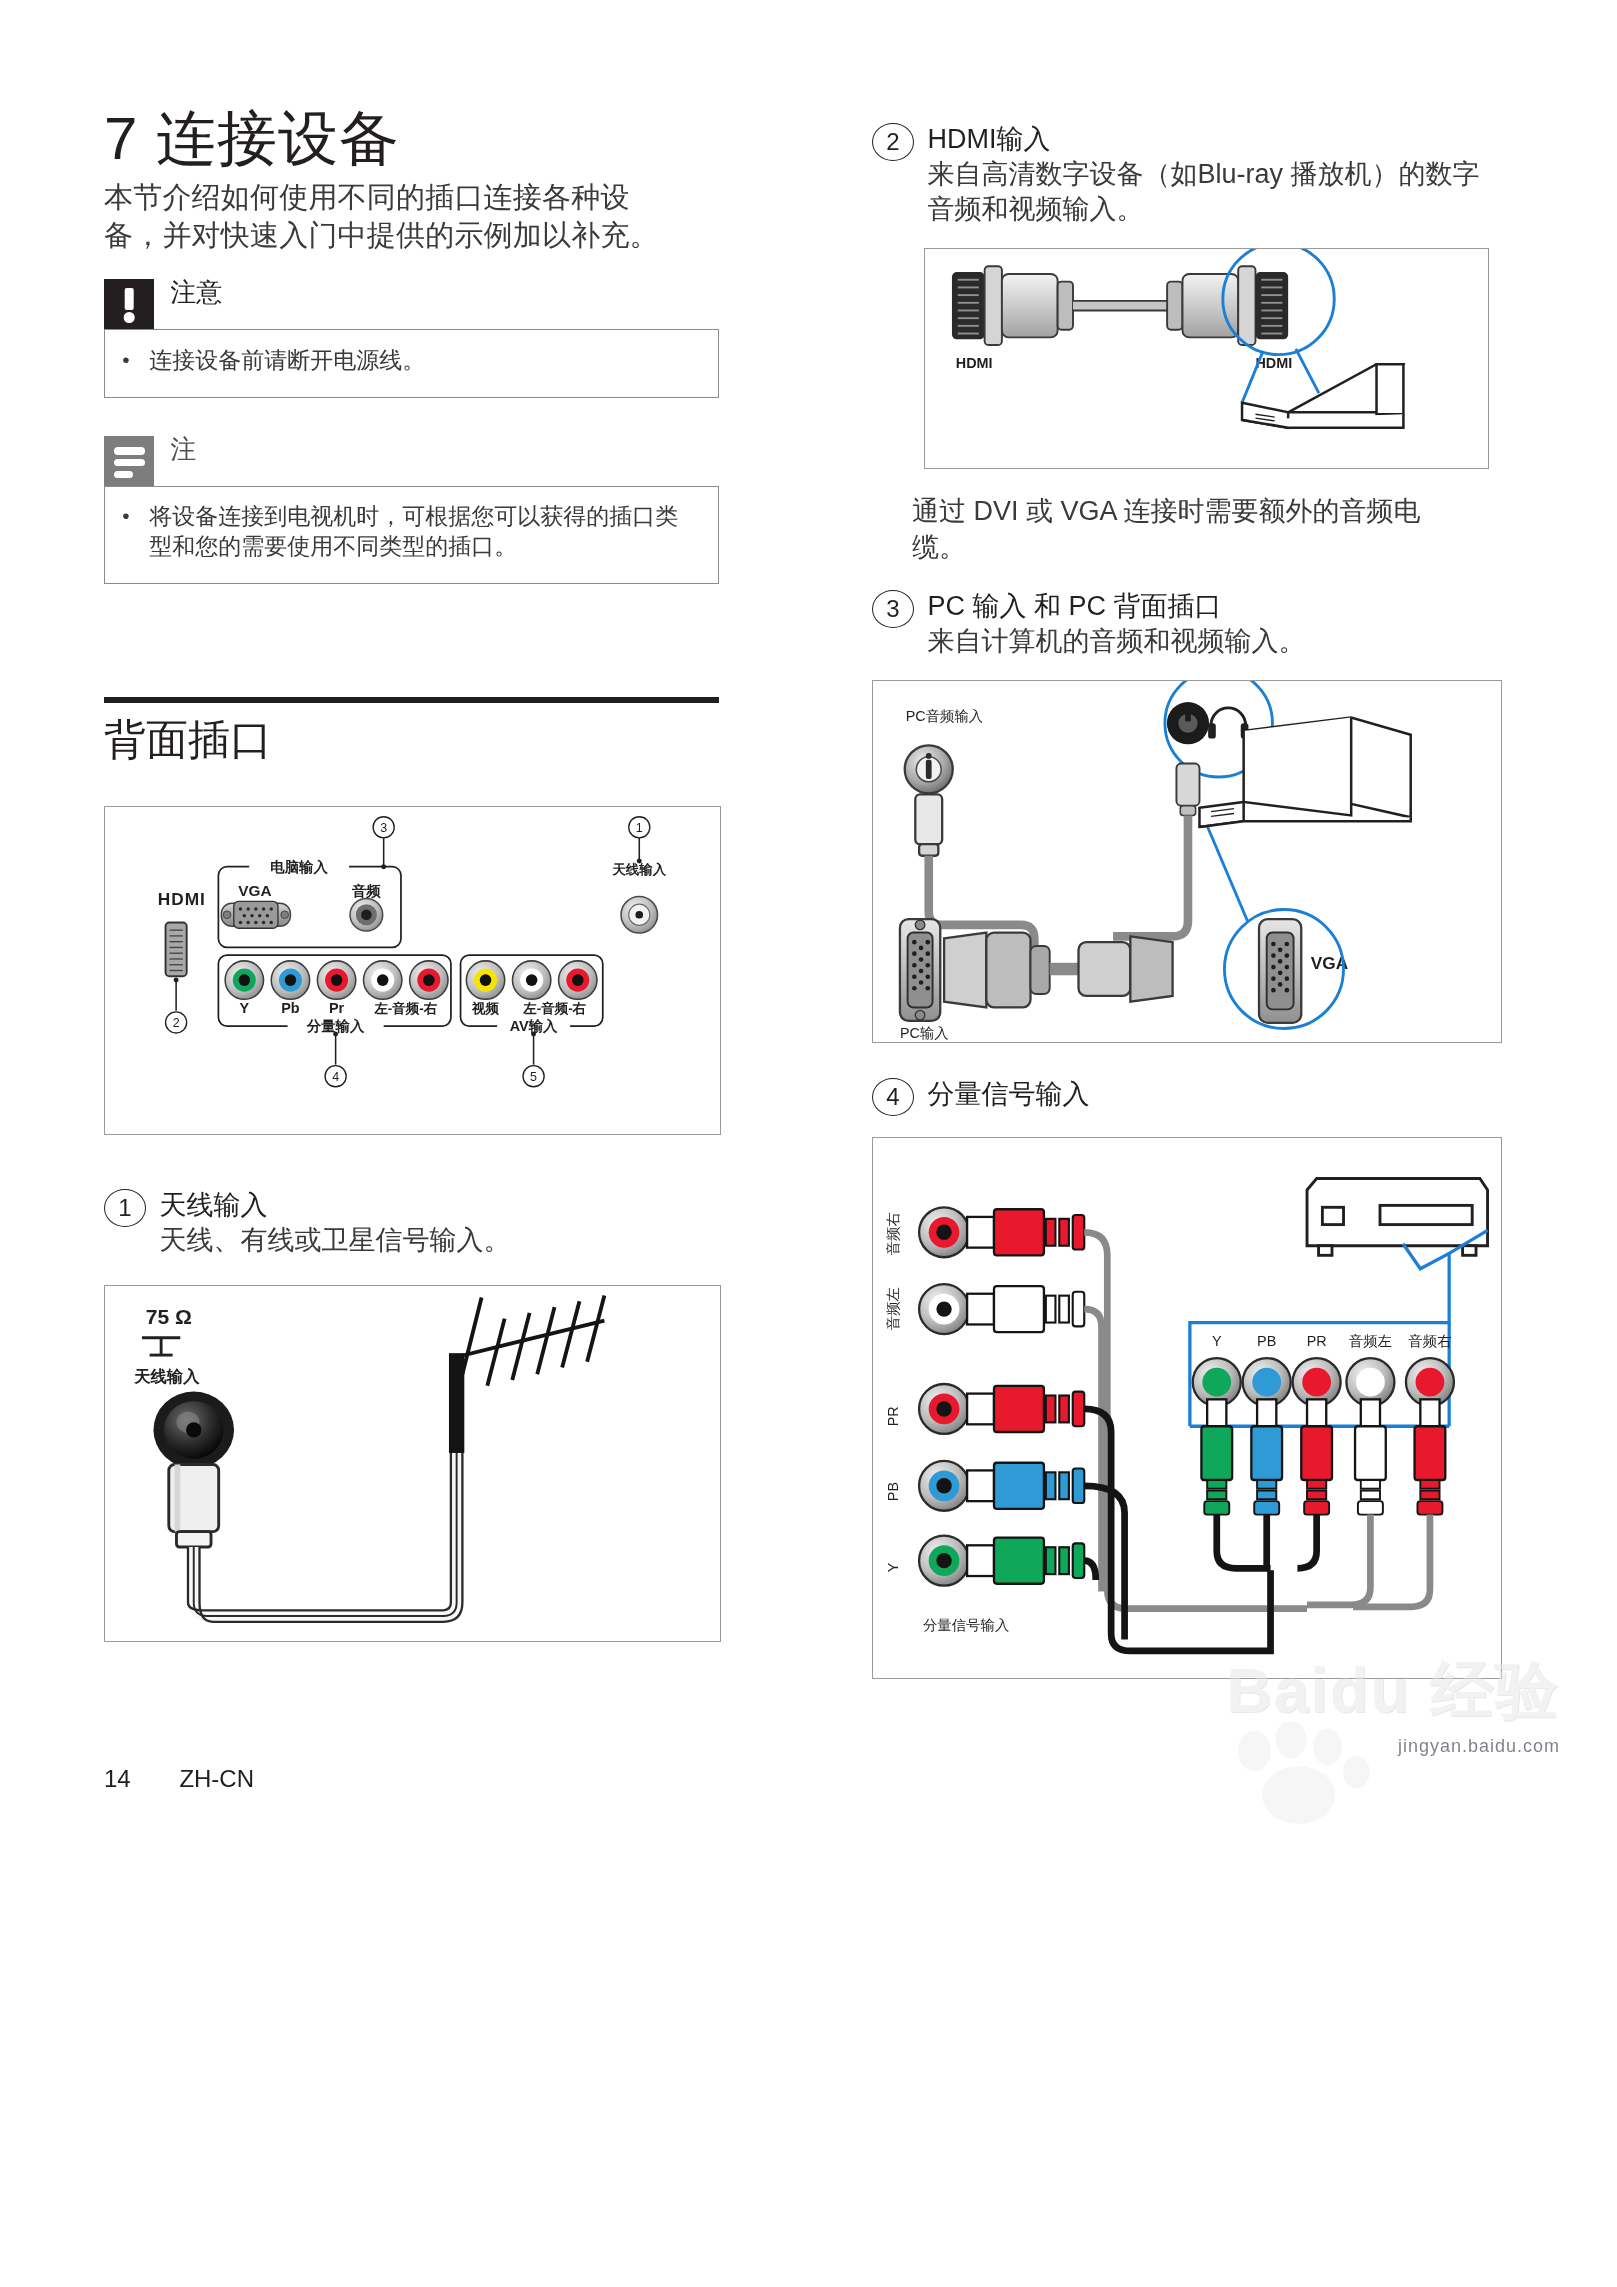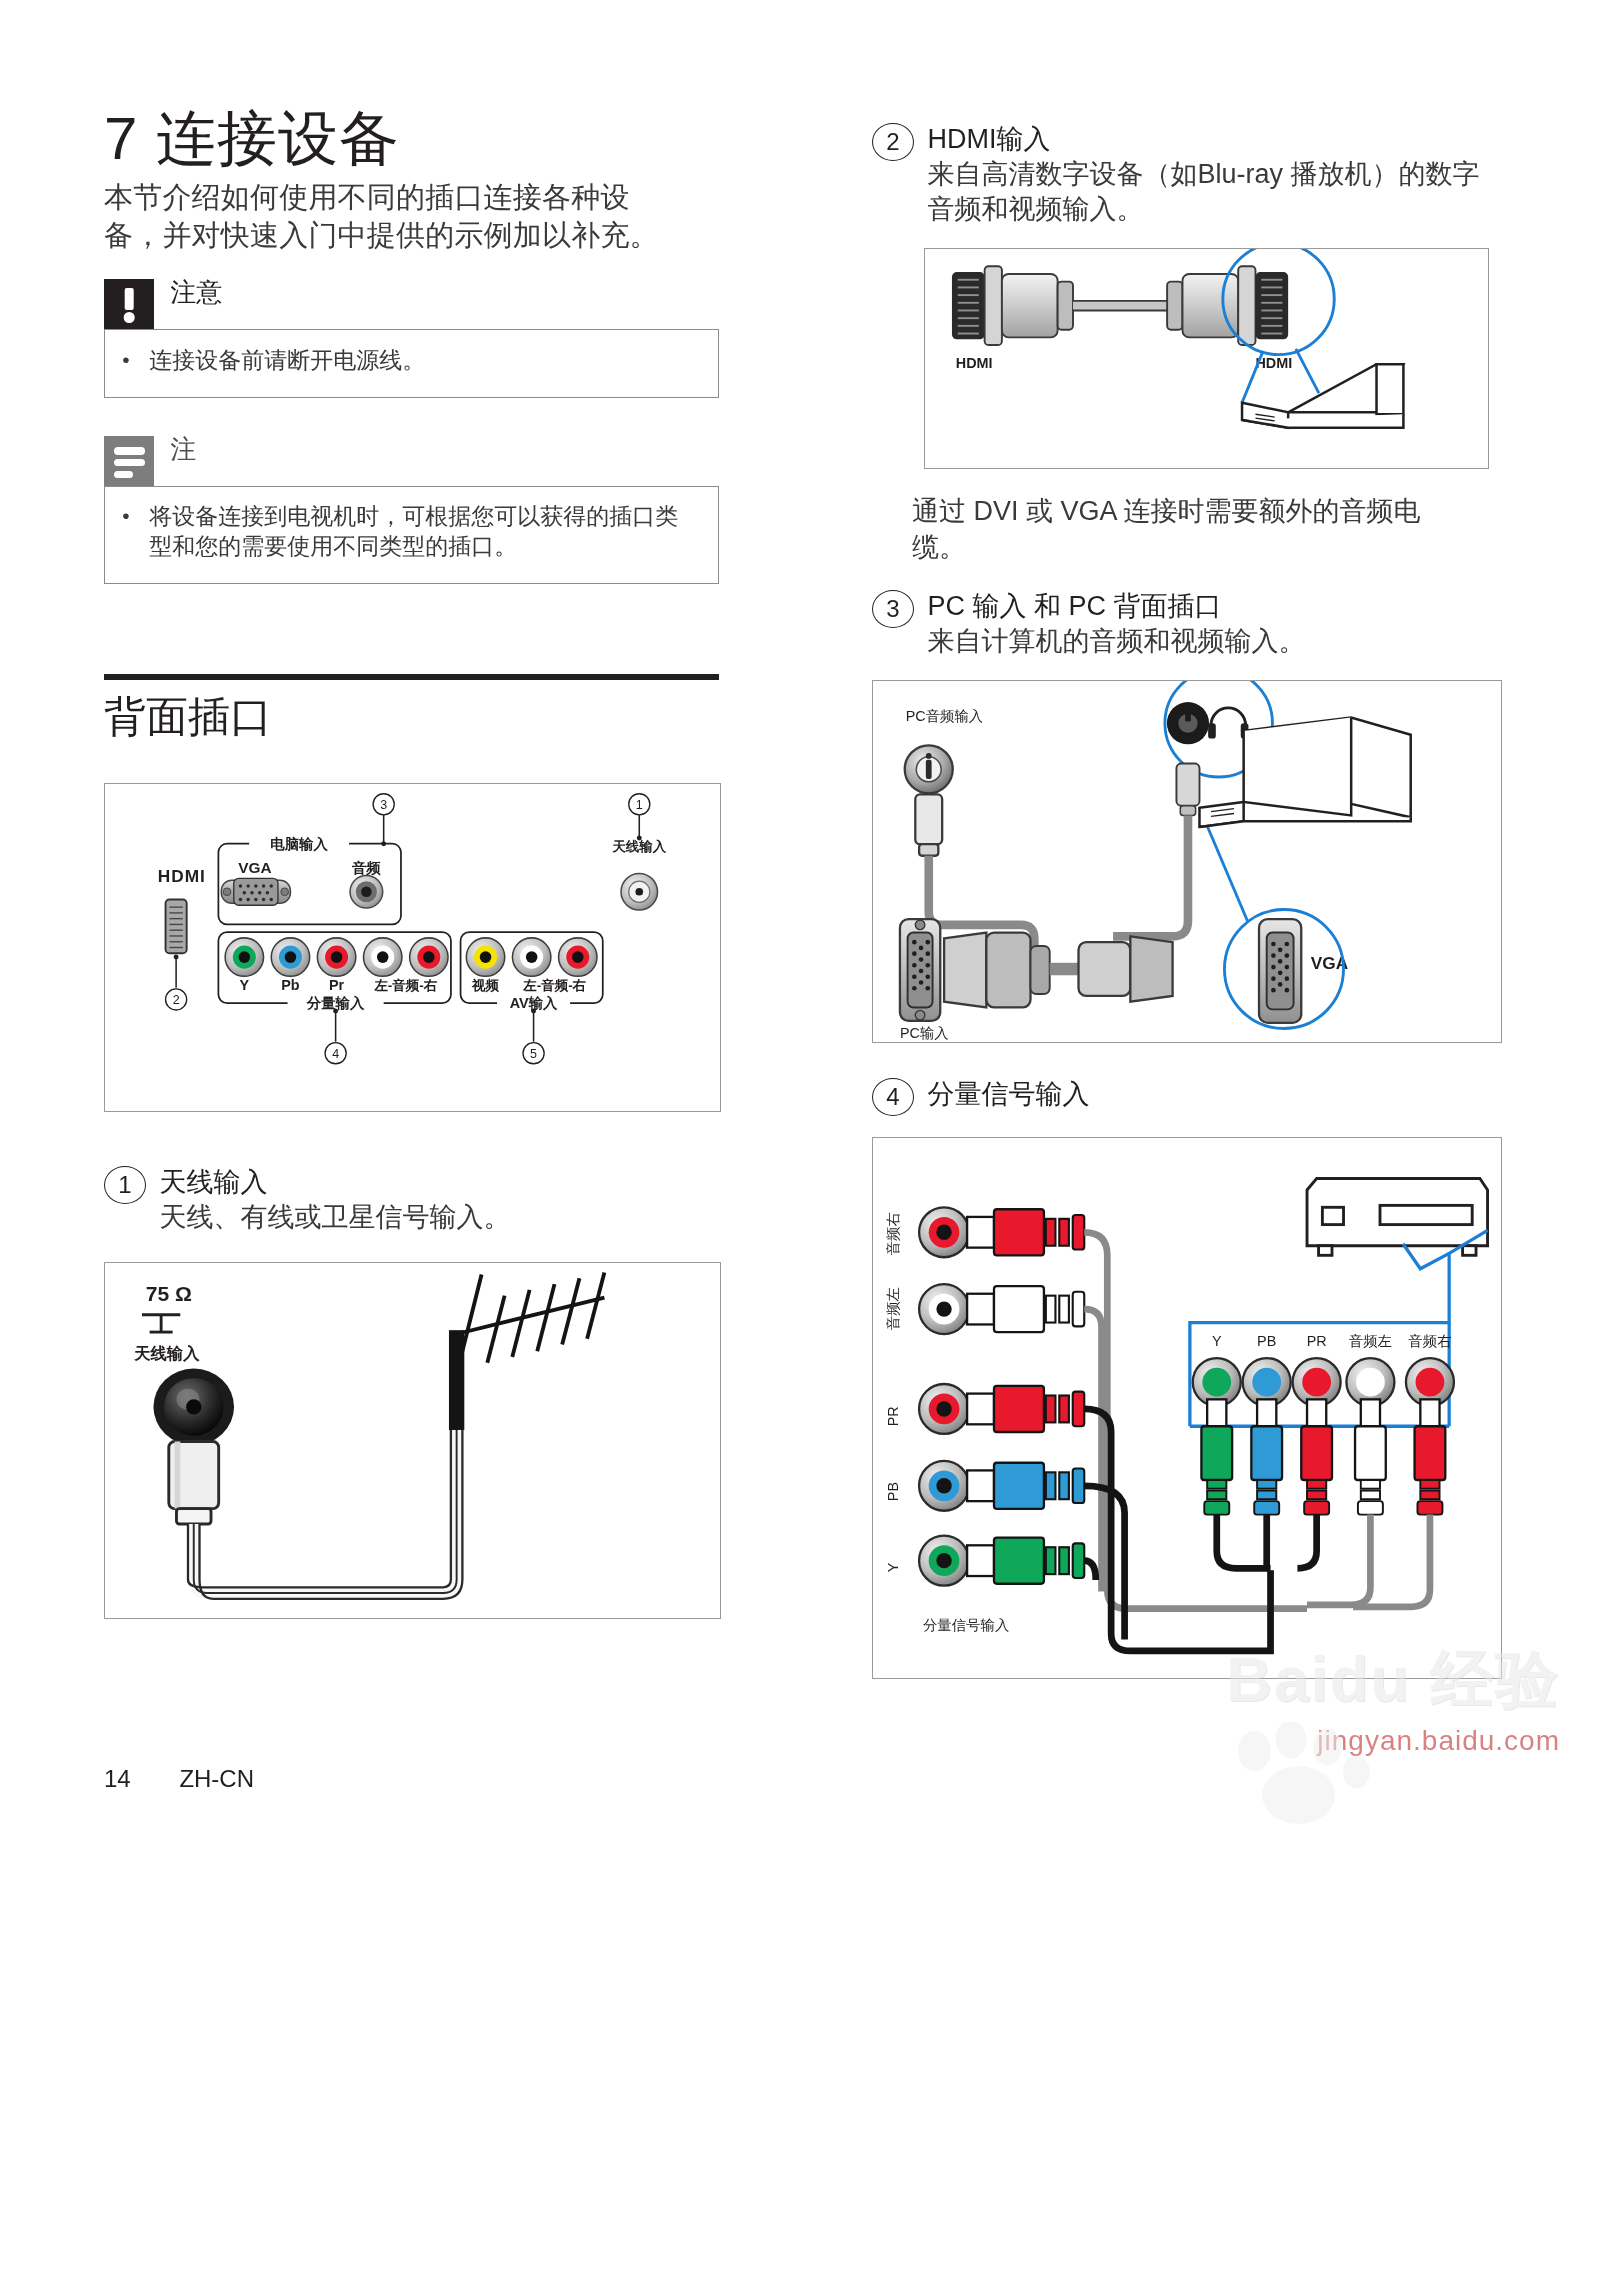--- a/index.html
+++ b/index.html
@@ -63,21 +63,21 @@
   .adm-head-rule{
     border-top:1px solid #8b8b8b;margin:0;height:0;
   }
   .adm-item{
     display:flex;font-size:23px;line-height:1.3;color:#3a3a3a;font-weight:300;
   }
   .adm-bullet{flex:0 0 27px;font-size:21px;line-height:1.35;}
   .adm-text{flex:1;}
 
   
-  .sec{margin-top:90px;font-family:Liberation Serif, serif;}
+  .sec{margin-top:113px;font-family:Liberation Serif, serif;}
   .sec-rule{border-top:6.7px solid #231f20;width:615px;}
   .sec-title{font-size:42px;margin-top:9.6px;font-weight:400;color:#231f20;}
 
   
   .num-item{display:flex;margin-top:25px;}
   .circle-num{
     flex:0 0 42px;width:38px;height:38px;border:1.9px solid #231f20;border-radius:50%;
     display:flex;align-items:center;justify-content:center;
     font-size:24px;color:#231f20;margin-right:13.4px;box-sizing:border-box;
   }
@@ -90,21 +90,21 @@
   .fig{border:1px solid #9a9a9a;background:#fff;position:relative;overflow:hidden;}
 
   
   .footer{position:absolute;left:104px;bottom:77px;font-size:24px;color:#231f20;}
   .footer .pg{margin-right:42px;}
 
   
   .wm{position:absolute;right:58px;bottom:113px;text-align:right;opacity:.55;}
   .wm-main{font-size:63px;color:#e8e8e8;font-weight:bold;letter-spacing:1.9px;
            text-shadow:1px 1px 0 #d6d6d6;}
-  .wm-sub{font-size:28px;color:#b91c1c;letter-spacing:1px;margin-top:1.9px;}
+  .wm-sub{font-size:18px;color:#0f172a;letter-spacing:1px;margin-top:1.9px;}
   .wm-paw{position:absolute;right:229px;bottom:42px;opacity:.5;}
 
   
   text{font-family:"Liberation Sans","DejaVu Sans",sans-serif;}
 </style>
 </head>
 <body>
 
 <div class="page">
 

